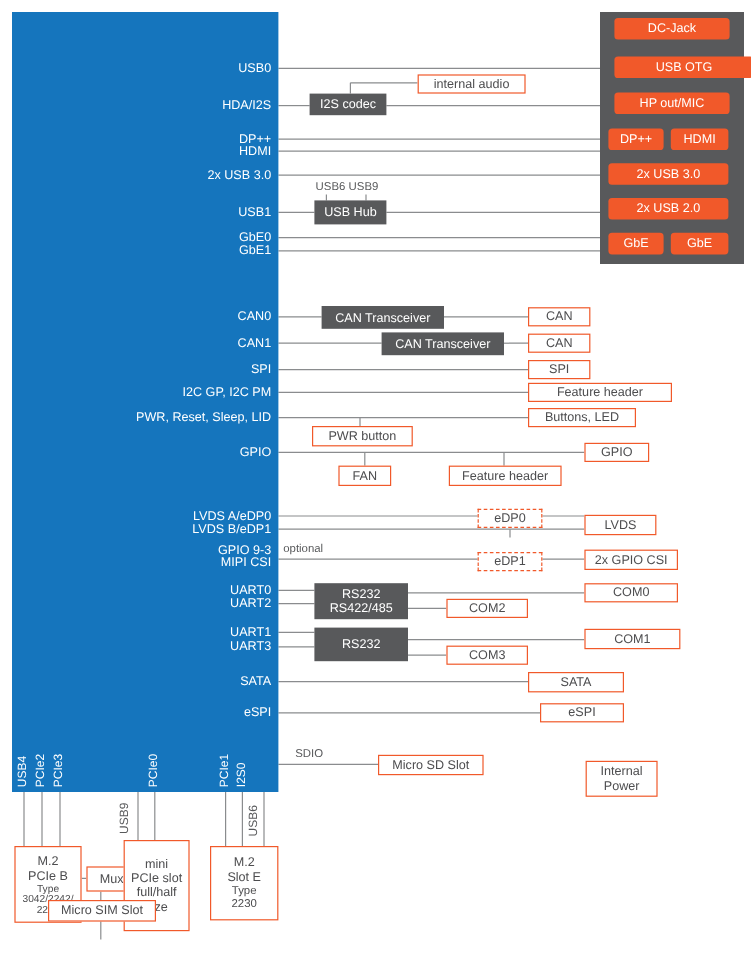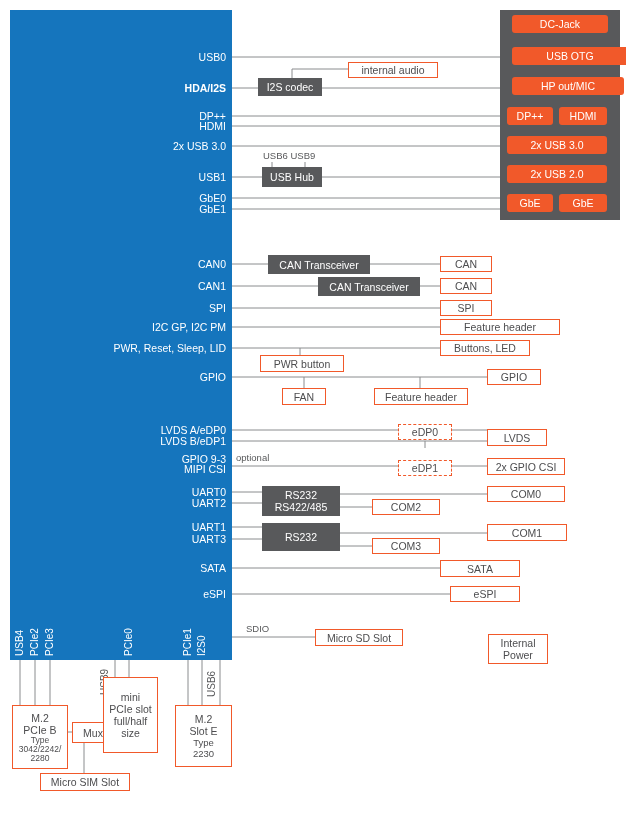--- a/index.html
+++ b/index.html
@@ -2,21 +2,21 @@
 <html><head>
 <meta charset="utf-8">
 <style>
   * { margin:0; padding:0; box-sizing:border-box; }
   html,body { background:#ffffff; font-family:"Liberation Sans", sans-serif; }
   .canvas { position:relative; width:626px; height:814px; background:#fff; overflow:hidden; }
   .lines { position:absolute; left:0; top:0; z-index:1; }
   .lines line { stroke:#8a8c8e; stroke-width:1; }
   .module { position:absolute; left:10px; top:10px; width:222px; height:650px; background:#1575bd; z-index:2; }
   .port { position:absolute; right:6px; color:#fff; font-size:10.5px; line-height:12px; white-space:nowrap; }
-  .port.bold { font-weight:bold; }
+  .port.bold { font-weight:normal; }
   .vlabel { position:absolute; white-space:nowrap; font-size:10px; line-height:12px; height:12px;
             transform:rotate(-90deg); transform-origin:0 0; }
   .vlabel.on-blue { color:#fff; }
   .vlabel.gray { color:#58595b; z-index:3; }
   .panel { position:absolute; left:500px; top:10px; width:120px; height:210px; background:#58595b; z-index:2; }
   .btn { position:absolute; background:#f1592a; color:#fff; font-size:10.5px; line-height:12px;
          display:flex; align-items:center; justify-content:center; border-radius:3px; white-space:nowrap; }
   .chip { position:absolute; background:#58595b; color:#fff; font-size:10.5px; line-height:12px;
           display:flex; flex-direction:column; align-items:center; justify-content:center; z-index:3; text-align:center; }
   .obox { position:absolute; background:#fff; border:1px solid #f1592a; color:#4d4d4f; font-size:10.5px; line-height:12px;
@@ -125,21 +125,21 @@
     <div class="vlabel on-blue" style="left:172px;top:646px">PCIe1</div>
     <div class="vlabel on-blue" style="left:186px;top:646px">I2S0</div>
   </div>
 
   <div class="vlabel gray" style="left:99px; top:695px">USB9</div>
   <div class="vlabel gray" style="left:206px;top:697px">USB6</div>
 
   <div class="panel">
     <div class="btn" style="left:12px;top:5px;  width:96px; height:18px">DC-Jack</div>
     <div class="btn" style="left:12px;top:37px; width:116px; height:18px">USB OTG</div>
-    <div class="btn" style="left:12px;top:67px; width:112px; height:18px">HP out/MIC</div>
+    <div class="btn" style="left:12px;top:67px; width:96px; height:18px">HP out/MIC</div>
     <div class="btn" style="left:7px; top:97px; width:46px; height:18px">DP++</div>
     <div class="btn" style="left:59px;top:97px; width:48px; height:18px">HDMI</div>
     <div class="btn" style="left:7px; top:126px;width:100px;height:18px">2x USB 3.0</div>
     <div class="btn" style="left:7px; top:155px;width:100px;height:18px">2x USB 2.0</div>
     <div class="btn" style="left:7px; top:184px;width:46px; height:18px">GbE</div>
     <div class="btn" style="left:59px;top:184px;width:48px; height:18px">GbE</div>
   </div>
 
   <div class="chip" style="left:258px;top:78px; width:64px; height:18px">I2S codec</div>
   <div class="note" style="left:263px;top:150px">USB6  USB9</div>
@@ -179,30 +179,30 @@
   </div>
 
   <div class="obox" style="left:12px;top:705px;width:56px;height:64px">
     <div>M.2</div>
     <div>PCIe B</div>
     <div class="small">Type</div>
     <div class="small">3042/2242/</div>
     <div class="small">2280</div>
   </div>
   <div class="obox" style="left:72px;top:722px;width:42px;height:21px">Mux</div>
-  <div class="obox" style="left:103px;top:677px;width:55px;height:76px">
+  <div class="obox" style="left:103px;top:700px;width:55px;height:76px">
     <div>mini</div>
     <div>PCIe slot</div>
     <div>full/half</div>
     <div>size</div>
   </div>
   <div class="obox" style="left:175px;top:705px;width:57px;height:62px">
     <div>M.2</div>
     <div>Slot E</div>
     <div class="mid">Type</div>
     <div class="mid">2230</div>
   </div>
-  <div class="obox" style="left:40px;top:773px;width:90px;height:18px">Micro SIM Slot</div>
+  <div class="obox" style="left:40px;top:750px;width:90px;height:18px">Micro SIM Slot</div>
 
   <div class="note" style="left:236px;top:452px">optional</div>
   <div class="note" style="left:246px;top:623px">SDIO</div>
 
 </div>
 
 </body></html>

